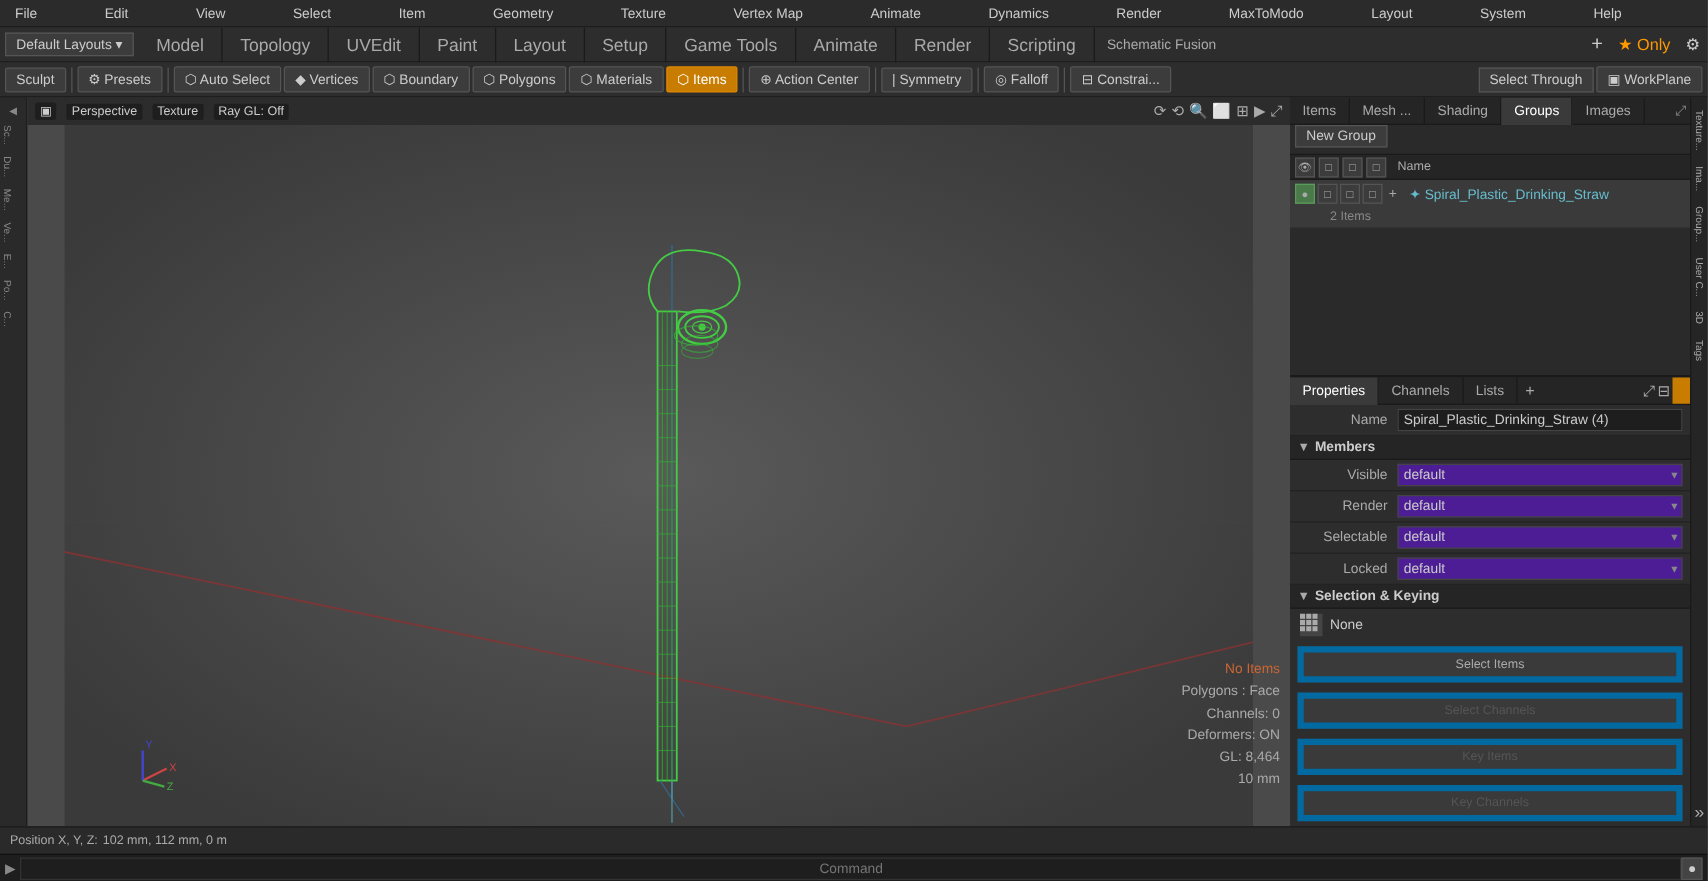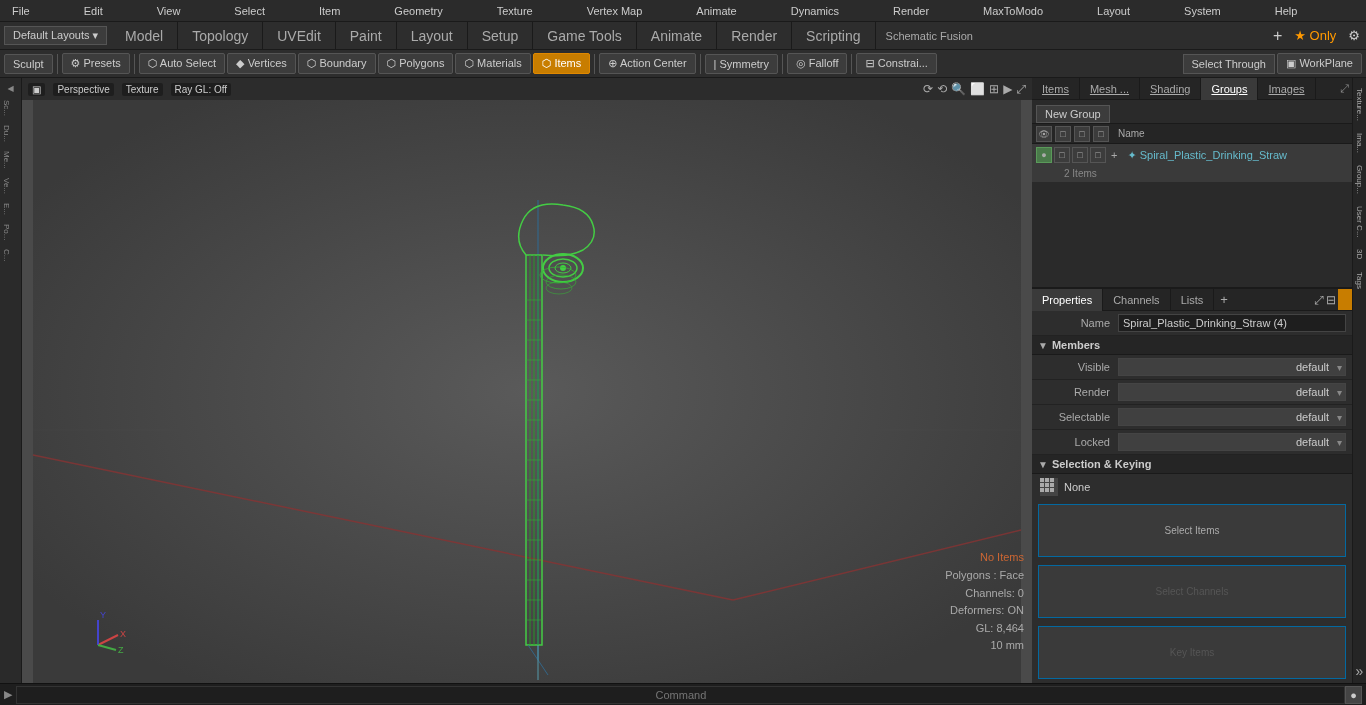--- a/index.html
+++ b/index.html
@@ -41,25 +41,25 @@
     #viewport-canvas { position: absolute; top: 22px; left: 0; right: 0; bottom: 0; }
     #viewport-canvas svg { width: 100%; height: 100%; }
     #coord-bar { height: 22px; background: #2a2a2a; border-top: 1px solid #1a1a1a; display: flex; align-items: center; padding: 0 8px; font-size: 10px; color: #aaa; }
     #command-bar { height: 22px; background: #1e1e1e; border-top: 1px solid #111; display: flex; align-items: center; padding: 0 4px; }
     #command-input { flex: 1; background: #2a2a2a; border: 1px solid #444; color: #ccc; font-size: 11px; padding: 2px 6px; }
     .cmd-prompt { color: #888; margin-right: 4px; }
     .cmd-go-btn { background: #444; border: 1px solid #555; color: #ccc; padding: 2px 4px; font-size: 11px; cursor: pointer; }
 
     
     #right-tabs { display: flex; background: #252525; height: 22px; border-bottom: 1px solid #1a1a1a; align-items: center; }
-    .right-tab { padding: 2px 10px; color: #aaa; font-size: 11px; cursor: pointer; height: 22px; display: flex; align-items: center; border-right: 1px solid #1a1a1a; text-decoration: underline; }
+    .right-tab { padding: 2px 10px; color: #aaa; font-size: 11px; cursor: pointer; height: 22px; display: flex; align-items: center; border-right: 1px solid #1a1a1a; }
     .right-tab.active { background: #3a3a3a; color: #fff; }
 
     
-    #groups-toolbar { display: flex; align-items: flex-end; background: #2a2a2a; height: 24px; padding: 0 4px; border-bottom: 1px solid #1a1a1a; }
+    #groups-toolbar { display: flex; align-items: flex-start; background: #2a2a2a; height: 24px; padding: 0 4px; border-bottom: 1px solid #1a1a1a; }
     .groups-new-btn { background: #3c3c3c; border: 1px solid #555; color: #ccc; padding: 2px 8px; font-size: 11px; cursor: pointer; }
 
     
     #groups-list-header { display: flex; align-items: center; background: #252525; height: 20px; padding: 0 4px; border-bottom: 1px solid #1a1a1a; }
     .col-name { flex: 1; padding-left: 4px; color: #aaa; font-size: 10px; }
     .icon-btn-sm { width: 16px; height: 16px; background: #3c3c3c; border: 1px solid #555; color: #aaa; font-size: 9px; cursor: pointer; display: flex; align-items: center; justify-content: center; margin-right: 1px; }
     .group-name { flex: 1; color: #6bc; font-size: 11px; padding-left: 6px; }
 
     
     #group-item-wrapper { background: #3a3a3a; border-bottom: 1px solid #2a2a2a; cursor: pointer; }
@@ -82,42 +82,42 @@
     .prop-label { color: #aaa; font-size: 11px; min-width: 80px; text-align: right; padding-right: 8px; }
     .prop-input { flex: 1; background: #1e1e1e; border: 1px solid #444; color: #ccc; font-size: 11px; padding: 2px 4px; }
 
     
     .section-header { display: flex; align-items: center; background: #252525; padding: 3px 6px; cursor: pointer; border-bottom: 1px solid #1a1a1a; }
     .section-arrow { color: #aaa; font-size: 10px; margin-right: 4px; }
     .section-label { color: #ccc; font-size: 11px; font-weight: bold; }
 
     
     .key-btn-row { display: flex; gap: 4px; padding: 4px 6px; }
-    .key-btn { flex: 1; background: #3a3a3a; border: 1px solid #0369a1; color: #aaa; padding: 20px 2px; font-size: 10px; cursor: pointer; text-align: center; }
+    .key-btn { flex: 1; background: #3a3a3a; border: 5px solid #0369a1; color: #aaa; padding: 4px 2px; font-size: 10px; cursor: pointer; text-align: center; }
     .key-btn.disabled { color: #555; cursor: default; }
 
     
     .none-row { display: flex; align-items: center; padding: 4px 8px; gap: 6px; }
     .none-icon { width: 18px; height: 18px; background: #444; display: grid; grid-template-columns: repeat(3, 4px); grid-template-rows: repeat(3, 4px); gap: 1px; }
     .none-dot { width: 4px; height: 4px; background: #aaa; }
 
     
     #right-sidebar { width: 14px; background: #252525; border-left: 1px solid #1a1a1a; display: flex; flex-direction: column; align-items: center; padding-top: 4px; }
     .rsidebar-tab { color: #aaa; font-size: 8px; writing-mode: vertical-rl; padding: 6px 1px; cursor: pointer; text-align: center; }
 
     
     .selected-name { color: #6bc; }
 
     
     .expand-icons { display: flex; gap: 2px; margin-left: auto; }
     .exp-icon { color: #aaa; font-size: 12px; cursor: pointer; }
 
     
     .select-wrapper { flex: 1; position: relative; display: flex; align-items: center; }
-    .select-wrapper select { width: 100%; appearance: none; background: #404040; border: 1px solid #444; color: #ccc; font-size: 11px; padding: 2px 16px 2px 4px; cursor: pointer; text-align: right; }
+    .select-wrapper select { width: 100%; appearance: none; background: #4c1d95; border: 1px solid #444; color: #ccc; font-size: 11px; padding: 2px 16px 2px 4px; cursor: pointer; }
     .select-wrapper::after { content: '▾'; position: absolute; right: 4px; color: #888; font-size: 10px; pointer-events: none; }
 
     
     #app { display: flex; flex-direction: column; height: 705px; }
     #main-area { display: flex; flex: 1; overflow: hidden; }
 
     .toolbar-spacer { flex: 1; }
 
     
     #right-full { display: flex; width: 334px; }
@@ -437,40 +437,47 @@
 
           <div class="key-btn-row">
             <button class="key-btn">Select Items</button>
           </div>
           <div class="key-btn-row">
             <button class="key-btn disabled">Select Channels</button>
           </div>
           <div class="key-btn-row">
             <button class="key-btn disabled">Key Items</button>
           </div>
+          <div class="key-btn-row">
+            <button class="key-btn disabled">Key Channels</button>
+          </div>
 
         </div>
       </div>
 
       <div id="right-sidebar">
         <div class="rsidebar-tab">Texture...</div>
         <div class="rsidebar-tab">Ima...</div>
         <div class="rsidebar-tab">Group...</div>
         <div class="rsidebar-tab">User C...</div>
         <div class="rsidebar-tab">3D</div>
         <div class="rsidebar-tab">Tags</div>
         <div style="margin-top:auto;padding-bottom:4px;">
           <span style="color:#aaa;font-size:14px;cursor:pointer;">»</span>
         </div>
       </div>
     </div>
 
   </div>
 
   <div style="display:flex;flex-direction:column;">
+    <div id="coord-bar">
+      <span>Position X, Y, Z:</span>
+      <span style="margin-left:4px;">102 mm, 112 mm, 0 m</span>
+    </div>
     <div id="command-bar">
       <span class="cmd-prompt">▶</span>
       <input id="command-input" class="prop-input" placeholder="Command" style="flex: 1 1 0%; background: rgb(30, 30, 30); border: 1px solid rgb(51, 51, 51); color: rgb(204, 204, 204); font-size: 11px; padding: 2px 6px; text-align: center;">
       <button class="cmd-go-btn">●</button>
     </div>
   </div>
 
 </div>
 
 </body></html>

